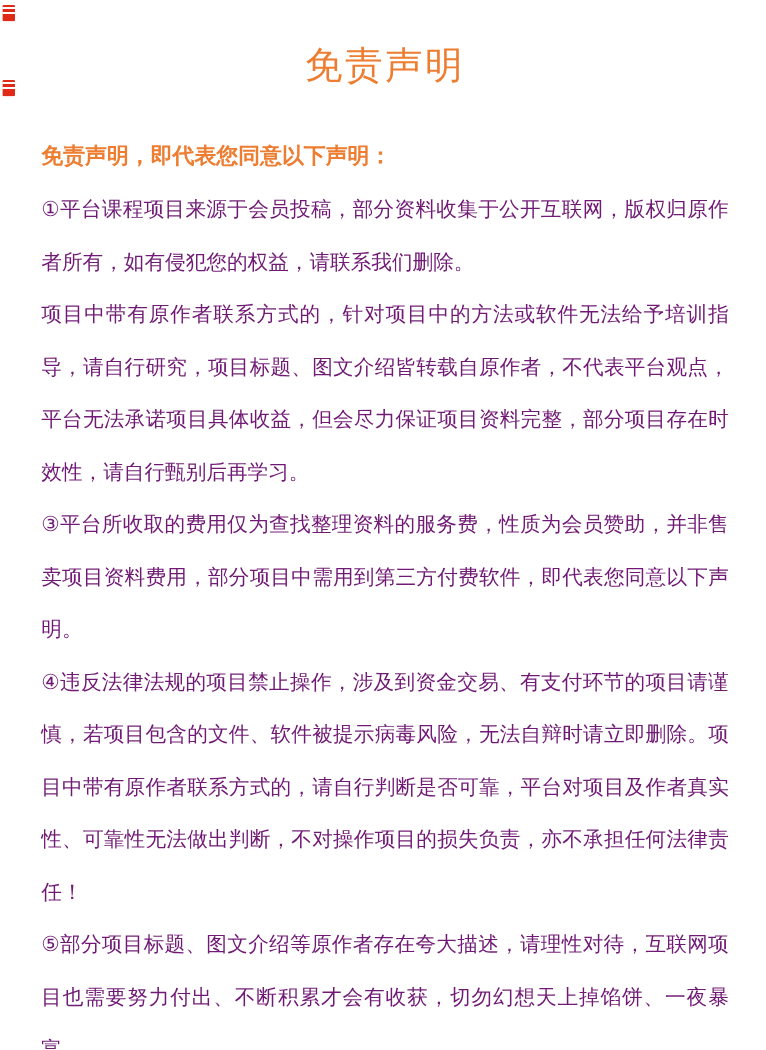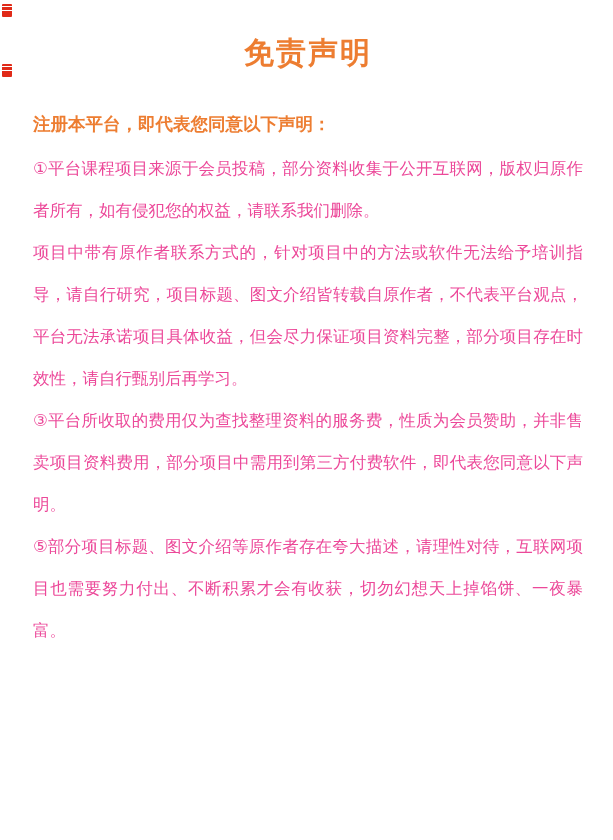--- a/index.html
+++ b/index.html
@@ -27,57 +27,58 @@
       linear-gradient(#e02a18 0 2px, #ffffff 2px 3px, #e02a18 3px 6px, #ffffff 6px 7px, #e02a18 7px 13px);
     background-color: #e02a18;
     border-radius: 1px;
   }
   .red-mark.m1 { top: 4px; }
   .red-mark.m2 { top: 64px; }
   .title {
     margin: 0;
     font-size: 30px;
     line-height: 32px;
-    font-weight: 700;
+    font-weight: 400;
     letter-spacing: 2px;
     text-align: center;
     color: #ED7D31;
   }
   .subtitle {
     margin: 45px 0 0 0;
     font-size: 17.5px;
     line-height: 20px;
     font-weight: 700;
     color: #ED7D31;
   }
   .body-text {
     margin-top: 13px;
   }
   .body-text p {
     margin: 0;
     font-size: 16.5px;
     line-height: 42px;
-    color: #ec4899;
+    color: #701a75;
     text-align: justify;
     word-break: normal;
   }
 </style>
 </head>
 <body>
 
 <div class="page">
 
   <span class="red-mark m1"></span>
   <span class="red-mark m2"></span>
 
   <h1 class="title">免责声明</h1>
 
-  <p class="subtitle">注册本平台，即代表您同意以下声明：</p>
+  <p class="subtitle">免责声明，即代表您同意以下声明：</p>
 
   <div class="body-text">
     <p>①平台课程项目来源于会员投稿，部分资料收集于公开互联网，版权归原作者所有，如有侵犯您的权益，请联系我们删除。</p>
     <p>项目中带有原作者联系方式的，针对项目中的方法或软件无法给予培训指导，请自行研究，项目标题、图文介绍皆转载自原作者，不代表平台观点，平台无法承诺项目具体收益，但会尽力保证项目资料完整，部分项目存在时效性，请自行甄别后再学习。</p>
     <p>③平台所收取的费用仅为查找整理资料的服务费，性质为会员赞助，并非售卖项目资料费用，部分项目中需用到第三方付费软件，即代表您同意以下声明。</p>
+    <p>④违反法律法规的项目禁止操作，涉及到资金交易、有支付环节的项目请谨慎，若项目包含的文件、软件被提示病毒风险，无法自辩时请立即删除。项目中带有原作者联系方式的，请自行判断是否可靠，平台对项目及作者真实性、可靠性无法做出判断，不对操作项目的损失负责，亦不承担任何法律责任！</p>
     <p>⑤部分项目标题、图文介绍等原作者存在夸大描述，请理性对待，互联网项目也需要努力付出、不断积累才会有收获，切勿幻想天上掉馅饼、一夜暴富。</p>
 
   </div>
 
 </div>
 
 </body></html>

